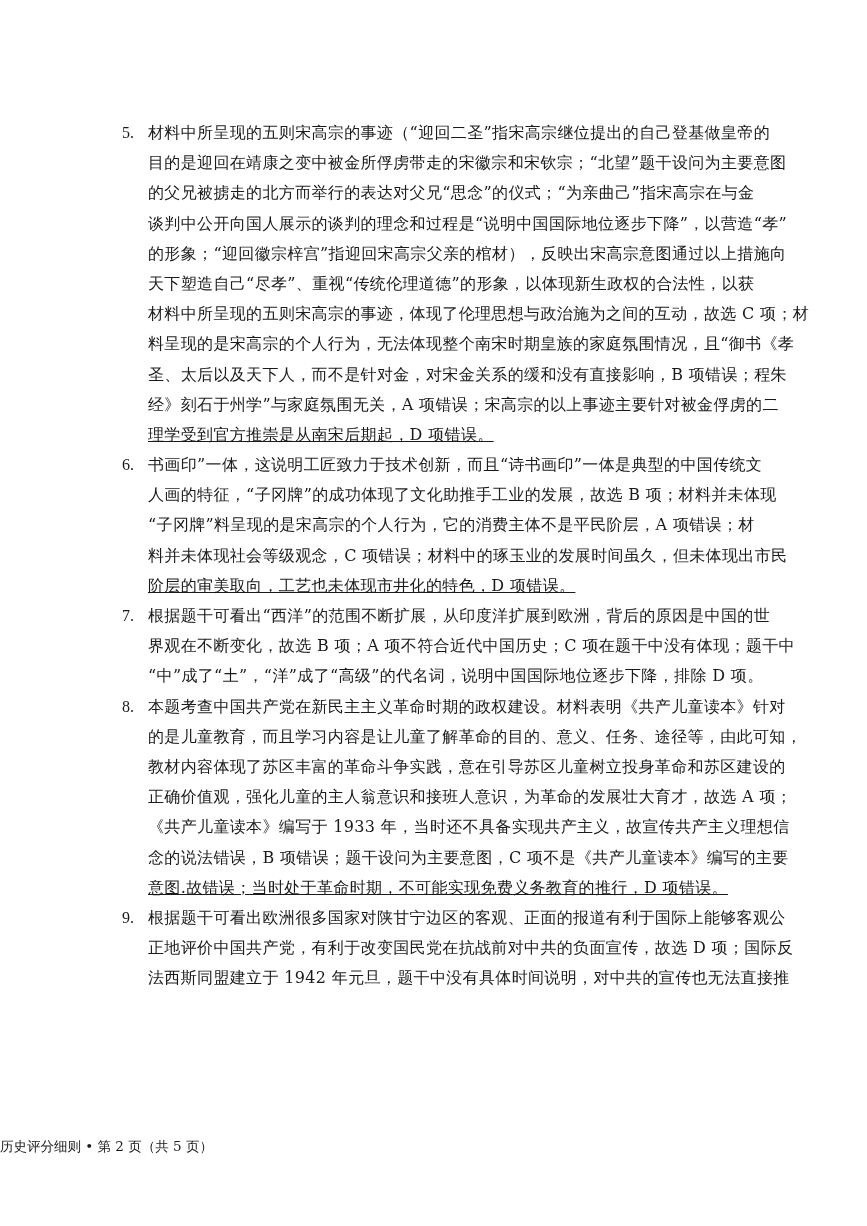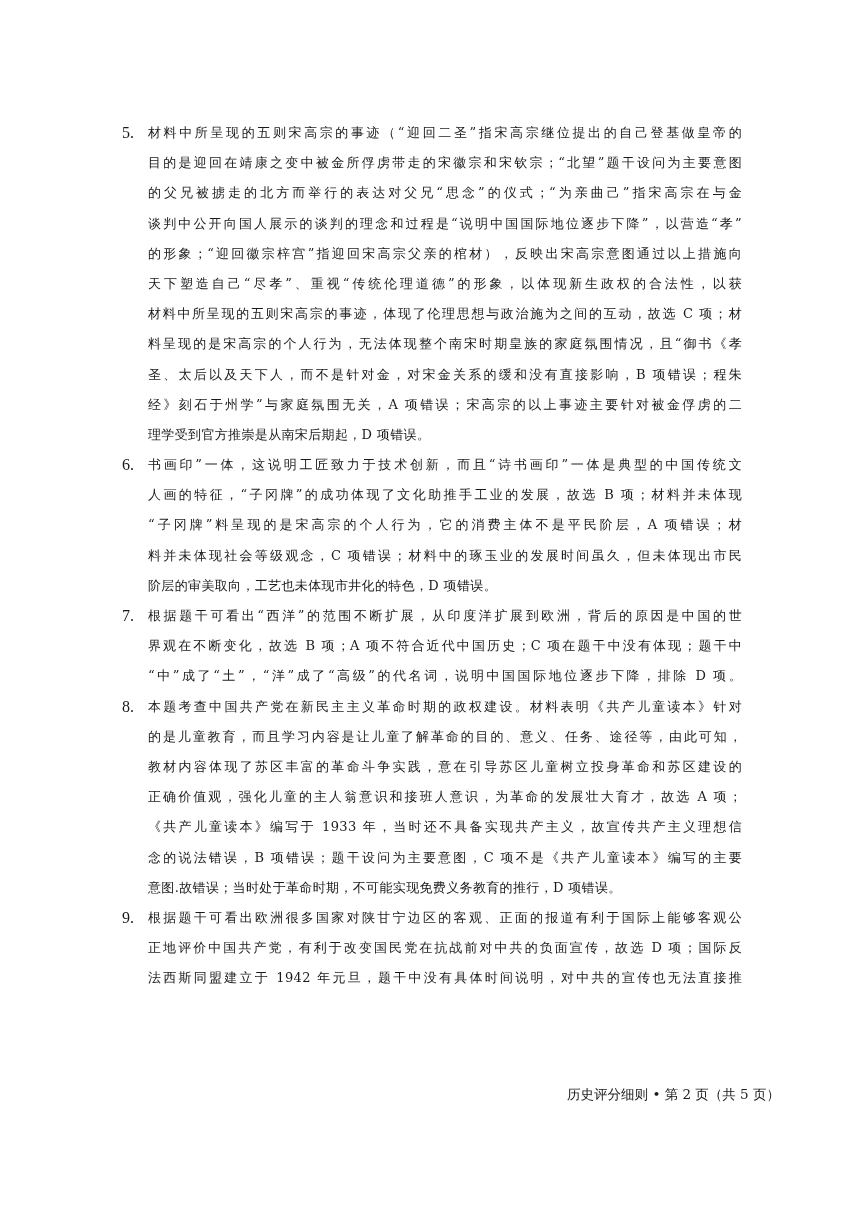--- a/index.html
+++ b/index.html
@@ -28,48 +28,49 @@
       left: 122px;
       top: 118px;
       width: 622px;
     }
     .item {
       position: relative;
     }
     .line {
       height: 30.2px;
       line-height: 30.2px;
-      font-size: 13px;
+      font-size: 16px;
       white-space: nowrap;
       overflow: visible;
       letter-spacing: 0.35px;
       text-align: justify;
       text-align-last: justify;
       padding-left: 26px;
       width: 594px;
       position: relative;
     }
     .line.last {
       text-align-last: left;
+      text-decoration: underline;
     }
     .num {
       position: absolute;
       left: 0;
       top: 0;
       font-family: "Liberation Serif", serif;
       font-size: 16px;
       line-height: 30.2px;
       width: 26px;
     }
     .footer {
       position: absolute;
-      top: 1084px;
+      top: 1136px;
       left: 0;
       width: 780px;
-      text-align: right;
+      text-align: left;
       font-size: 13.5px;
       line-height: 20px;
       color: #1a1a1a;
     }
   </style>
 </head>
 <body>
 
 <div class="page">
   <div class="content">

